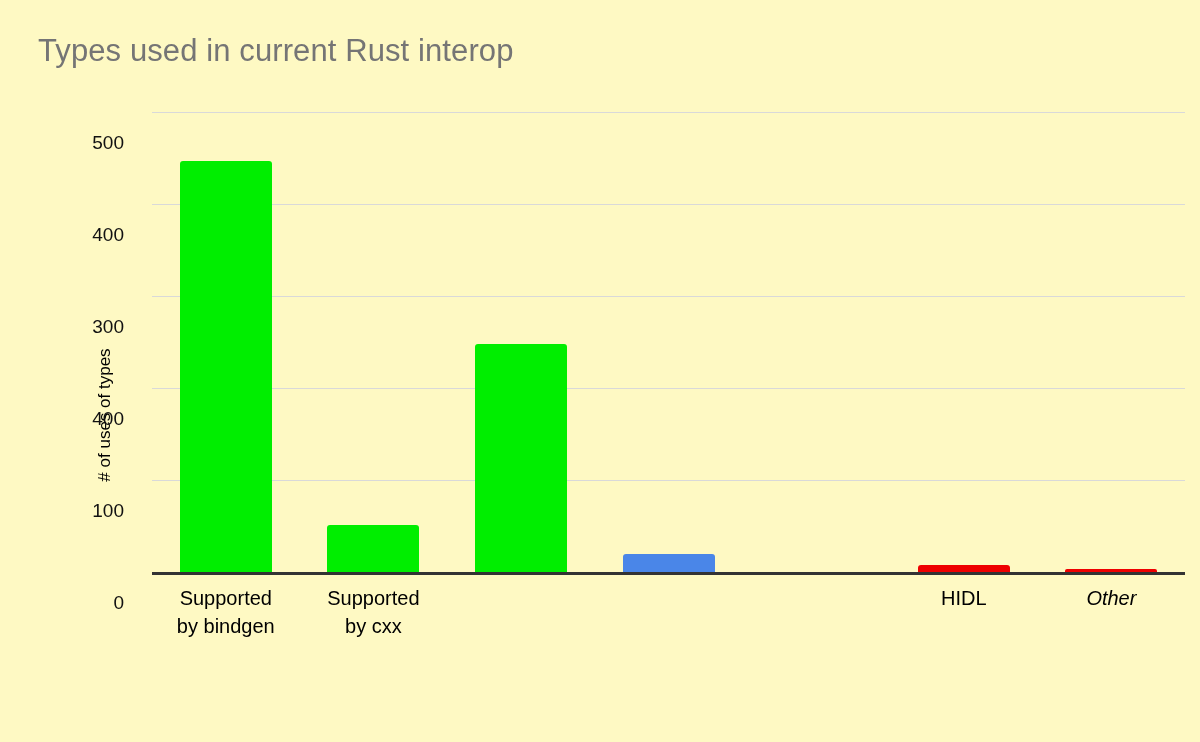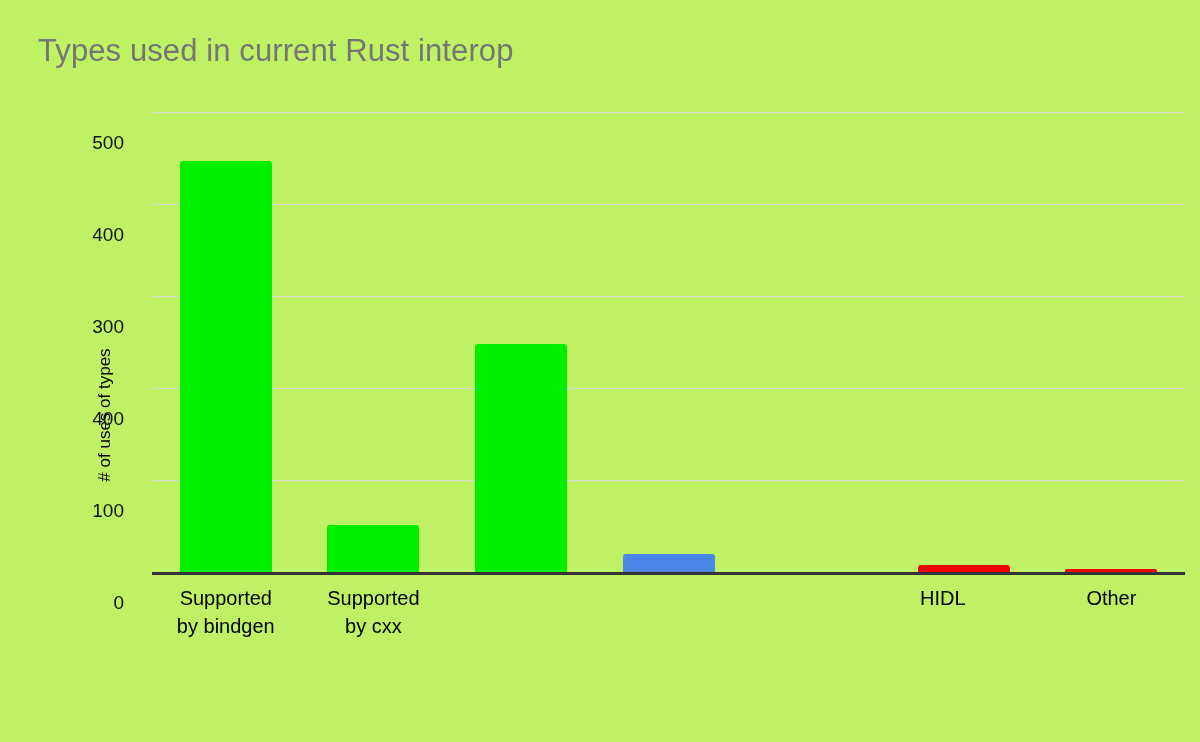--- a/index.html
+++ b/index.html
@@ -13,21 +13,21 @@
     font-family: "Liberation Sans", sans-serif;
     overflow: hidden;
     position: relative;
   }
   #chart-root {
     position: absolute;
     left: 0;
     top: 0;
     width: 1200px;
     height: 742px;
-    background: #bef264;
+    background: #fef9c3;
   }
   #chart-title {
     position: absolute;
     left: 38px;
     top: 33px;
     font-size: 31px;
     color: #757575;
     font-weight: normal;
     letter-spacing: 0.1px;
     white-space: nowrap;
@@ -145,16 +145,16 @@
       <div class="bar-inner" id="bar-6" style="height: 2.76px; background: rgb(238, 0, 0); border-radius: 2px 2px 0px 0px;"></div>
     </div>
   </div>
 
   <div id="axis-line"></div>
 
   <div class="x-label" style="left:152px;   width:147.6px;">Supported
 by bindgen</div>
   <div class="x-label" style="left:299.6px; width:147.6px;">Supported
 by cxx</div>
-  <div class="x-label" style="left:869px;   width:147.6px;">HIDL</div>
-  <div class="x-label" style="left:1037.6px; width:147.6px;">Other</div>
+  <div class="x-label" style="left:890px;   width:147.6px;">HIDL</div>
+  <div class="x-label" style="left:1037.6px; width:147.6px;font-style:italic;">Other</div>
 
 </div>
 
 </body></html>

